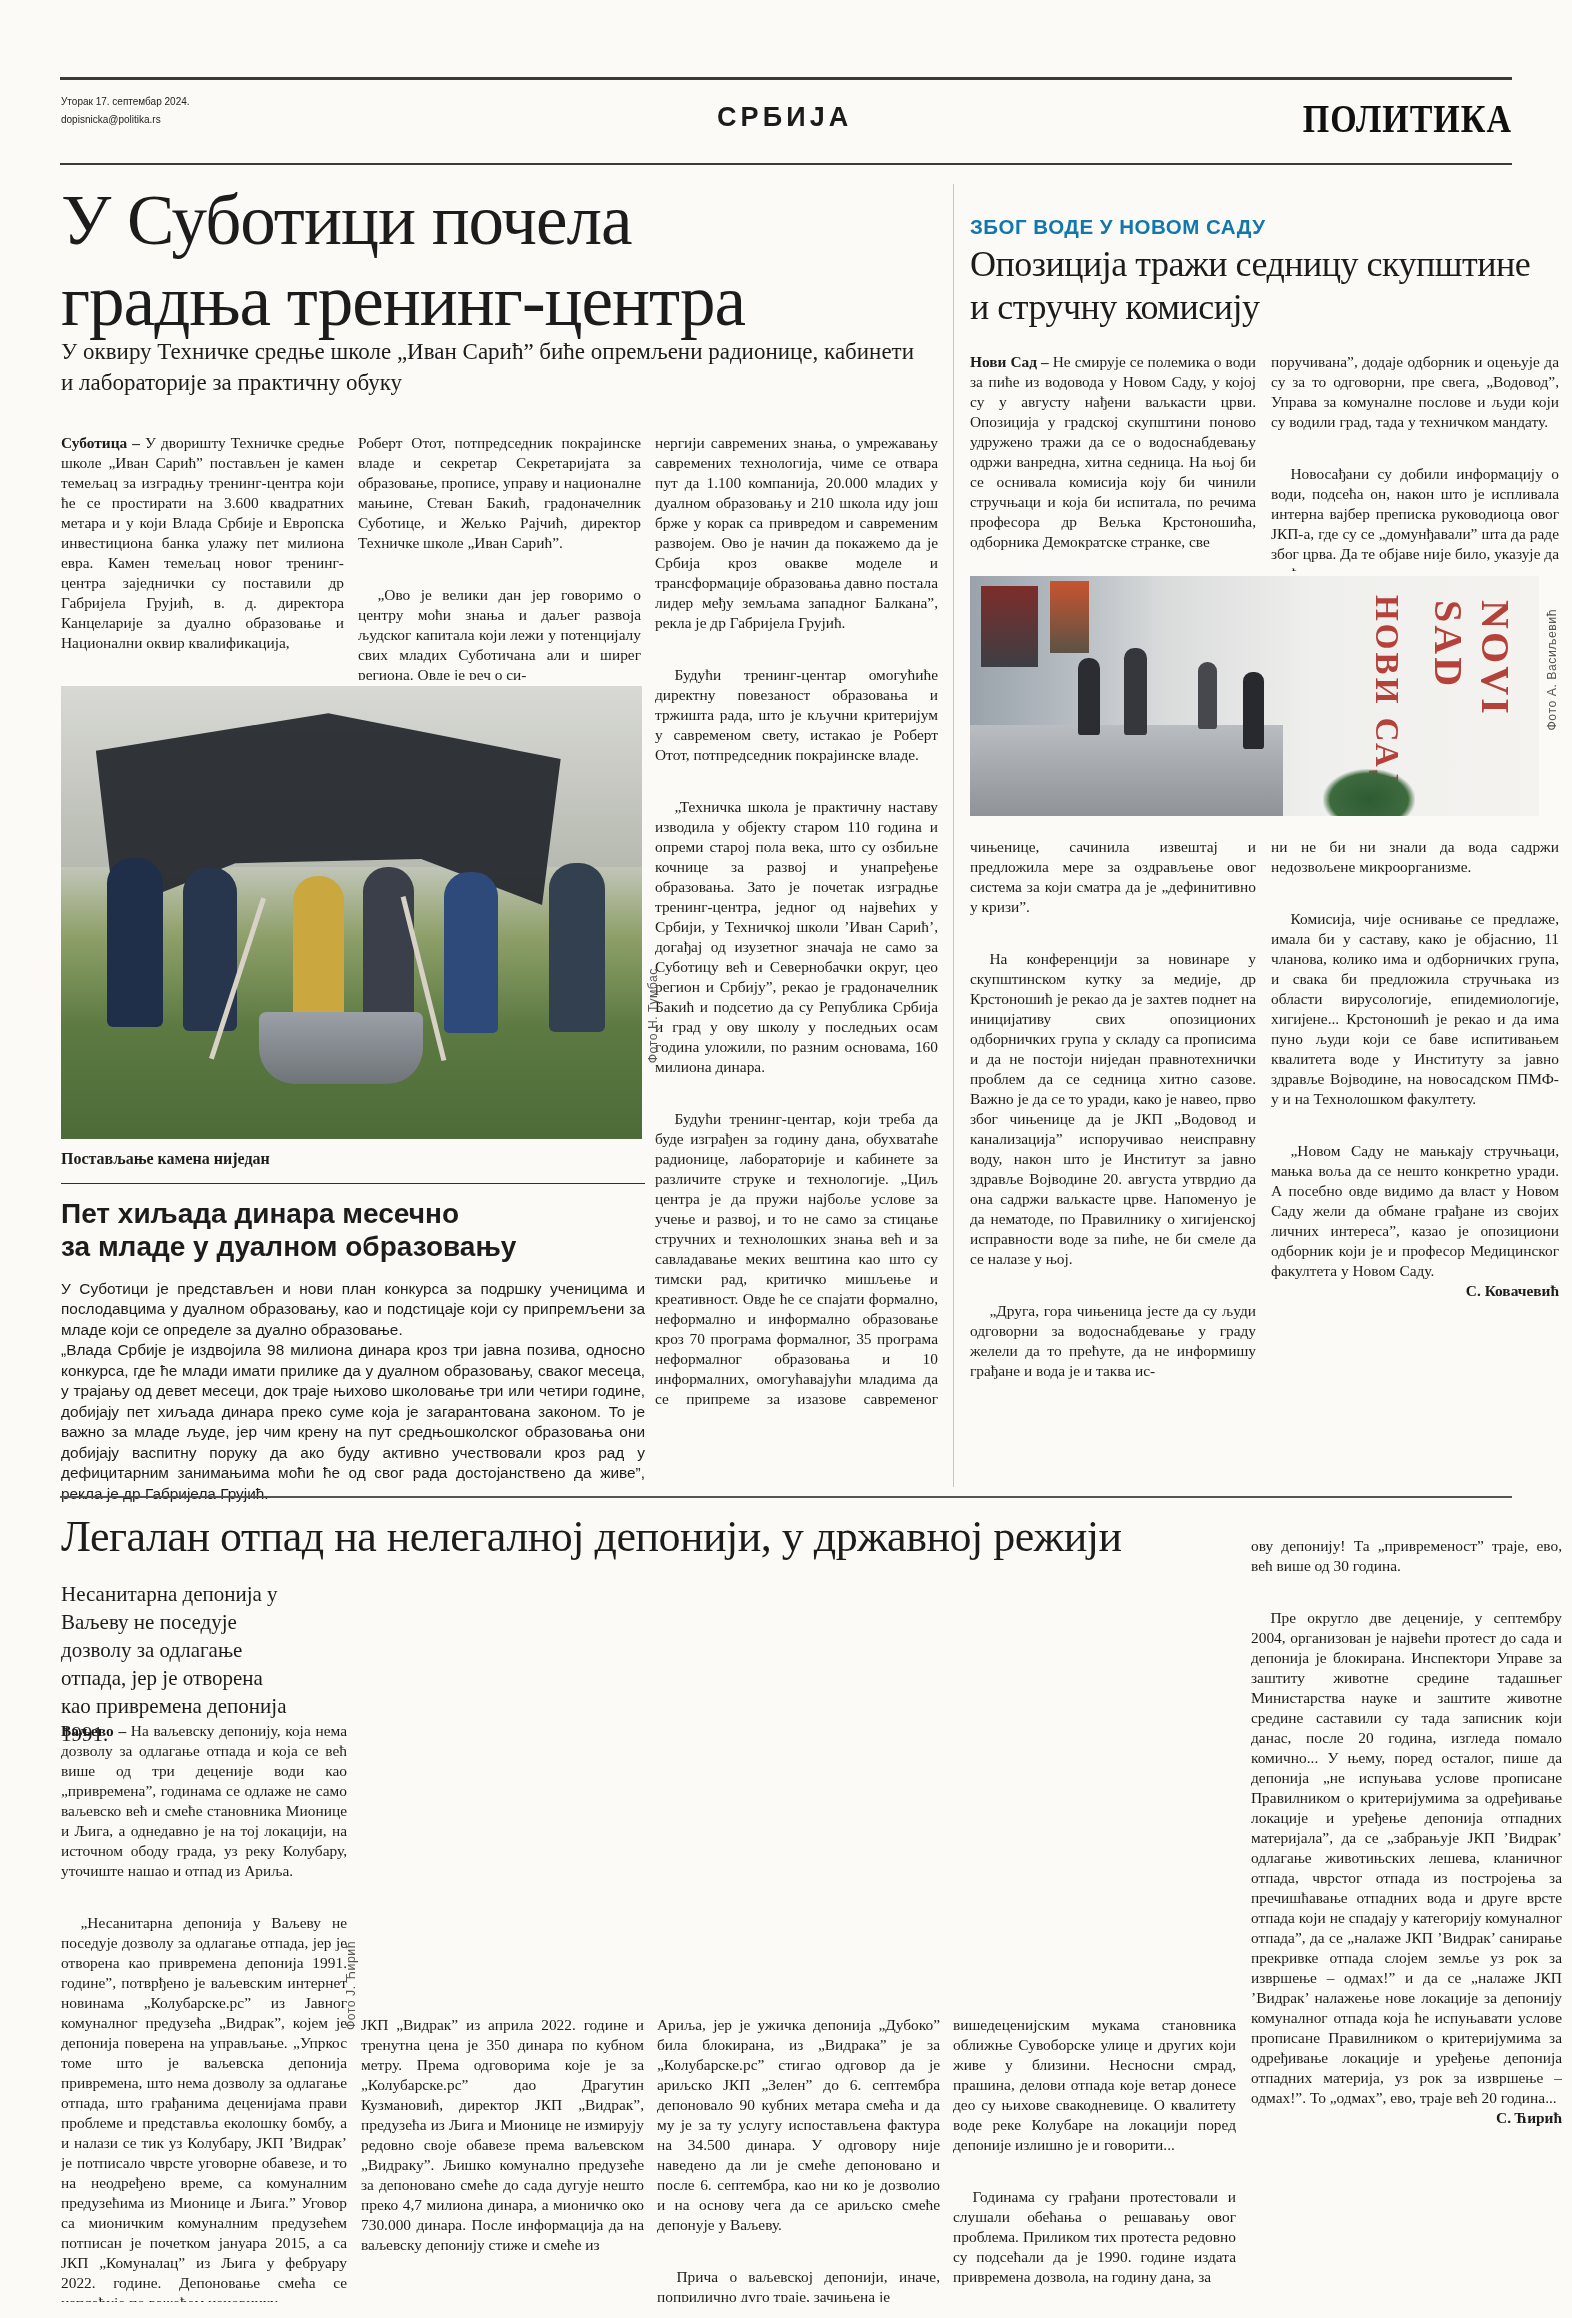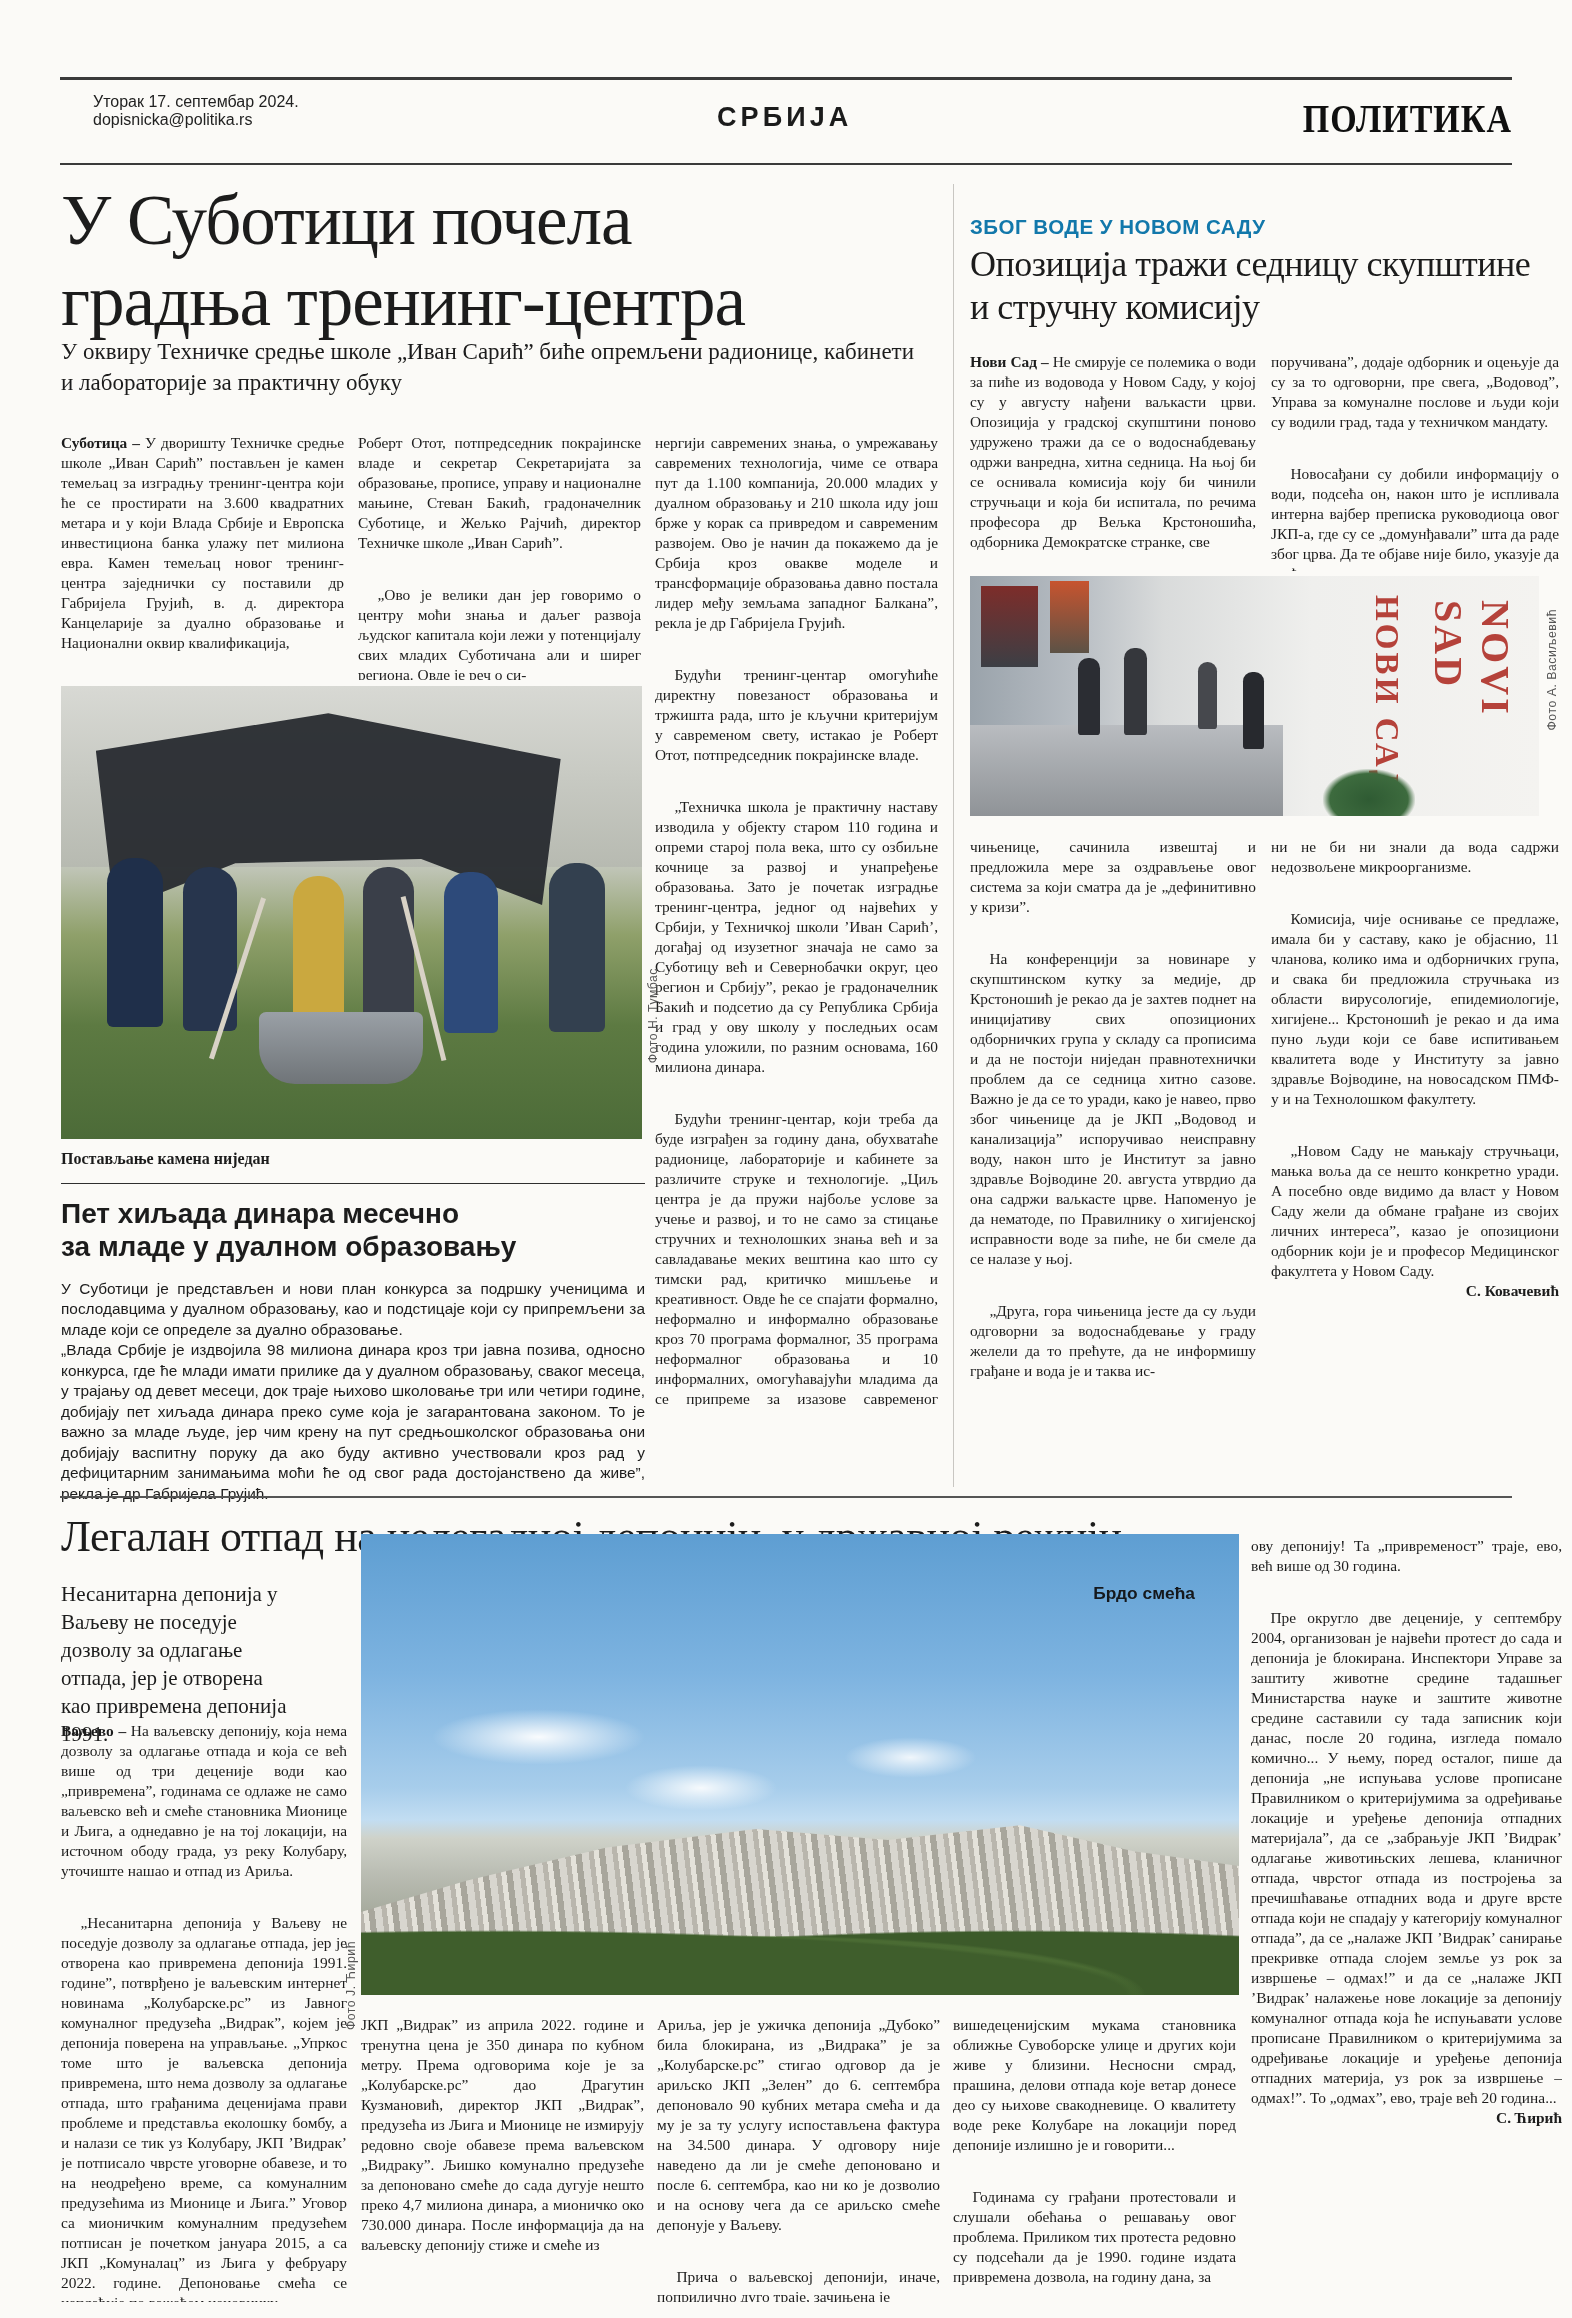--- a/index.html
+++ b/index.html
@@ -2,21 +2,21 @@
 <html style="font-size:8.2px"><head>
 <meta charset="utf-8">
 <style>
   html,body{margin:0;padding:0;background:#e8e6e2;}
   #page{position:relative;width:1573px;height:2319px;background:#fbfaf7;color:#1c1c1c;
         font-family:"Liberation Serif",serif;overflow:hidden;}
   .abs{position:absolute;}
   .rule-h{position:absolute;background:#3a3a3a;}
   .rule-v{position:absolute;background:#c8c6c2;width:1px;}
   
-  .date{font-family:"Liberation Sans",sans-serif;font-size:16px;line-height:18.4px;color:#222;margin-left:32px;}
+  .date{font-family:"Liberation Sans",sans-serif;font-size:10px;line-height:18.4px;color:#222;}
   .section{font-family:"Liberation Sans",sans-serif;font-weight:bold;font-size:27px;letter-spacing:4.1px;color:#1b1b1b;}
   .masthead{font-family:"Liberation Serif",serif;font-weight:bold;font-size:34px;letter-spacing:1px;color:#101010;transform:scaleY(1.15);transform-origin:top right;}
   
   .headline-main{font-size:71px;line-height:81px;font-weight:normal;white-space:pre-line;letter-spacing:-1px;}
   .deck{font-size:23px;line-height:31px;}
   .kicker{font-family:"Liberation Sans",sans-serif;font-weight:bold;font-size:20.5px;color:#1278ab;letter-spacing:0.5px;}
   .headline-2{font-size:36px;line-height:43px;letter-spacing:-0.5px;}
   .headline-3{font-size:44px;line-height:50px;letter-spacing:-0.5px;}
   
   .bodycol{font-size:15.4px;line-height:20px;text-align:justify;position:absolute;overflow:hidden;}
@@ -137,28 +137,20 @@
   <div class="rule-h" style="left:60px;top:1496px;width:1452px;height:1.5px;background:#555;"></div>
   <div class="abs headline-3" style="left:61px;top:1512px;width:1449px;">Легалан отпад на нелегалној депонији, у државној режији</div>
 
   <div class="abs lead" style="left:61px;top:1580px;width:230px;">Несанитарна депонија у Ваљеву не поседује дозволу за одлагање отпада, јер је отворена као привремена депонија 1991.</div>
 
   <div class="bodycol" style="left:61px;top:1721px;width:286px;height:581px;">
     <p><b>Ваљево –</b> <span>На ваљевску депонију, која нема дозволу за одлагање отпада и која се већ више од три деценије води као „привремена”, годинама се одлаже не само ваљевско већ и смеће становника Мионице и Љига, а однедавно је на тој локацији, на источном ободу града, уз реку Колубару, уточиште нашао и отпад из Ариља.</span></p>
     <p class="ind">„Несанитарна депонија у Ваљеву не поседује дозволу за одлагање отпада, јер је отворена као привремена депонија 1991. године”, потврђено је ваљевским интернет новинама „Колубарске.рс” из Јавног комуналног предузећа „Видрак”, којем је депонија поверена на управљање. „Упркос томе што је ваљевска депонија привремена, што нема дозволу за одлагање отпада, што грађанима деценијама прави проблеме и представља еколошку бомбу, а и налази се тик уз Колубару, ЈКП ’Видрак’ је потписало чврсте уговорне обавезе, и то на неодређено време, са комуналним предузећима из Мионице и Љига.” Уговор са мионичким комуналним предузећем потписан је почетком јануара 2015, а са ЈКП „Комуналац” из Љига у фебруару 2022. године. Депоновање смећа се наплаћује по важећем ценовнику</p>
   </div>
 
-  <div class="photo" style="left:361px;top:1534px;width:878px;height:461px;background:linear-gradient(180deg,#5e9ed2 0%,#7db3e0 30%,#a7cdeb 55%,#c2ddf2 62%,#cfd2c9 66%,#b9bcb2 74%,#a7ab9e 82%,#6b8a4f 92%,#49632f 100%);">
-    <div style="left:8%;top:38%;width:215px;height:56px;background:radial-gradient(ellipse,rgba(255,255,255,.95),transparent 70%);"></div>
-    <div style="left:30%;top:50%;width:154px;height:46px;background:radial-gradient(ellipse,rgba(255,255,255,.9),transparent 70%);"></div>
-    <div style="left:55%;top:44%;width:133px;height:41px;background:radial-gradient(ellipse,rgba(255,255,255,.85),transparent 70%);"></div>
-    <div style="left:0;top:60%;width:100%;height:40%;background:repeating-linear-gradient(83deg,#d8d6cf 0 7.2px,#b9b6ad 7.2px 12.3px,#e4e2da 12.3px 17.4px,#a8a69c 17.4px 23.6px);clip-path:polygon(0 55%,12% 38%,28% 20%,45% 10%,60% 16%,75% 8%,88% 22%,100% 30%,100% 100%,0 100%);"></div>
-    <div style="left:0;bottom:0;width:100%;height:16%;background:radial-gradient(ellipse at 15% 100%,#3f5e2c 0 60%,transparent 62%),radial-gradient(ellipse at 45% 100%,#4a6b33 0 55%,transparent 57%),radial-gradient(ellipse at 75% 100%,#3c5a2a 0 60%,transparent 62%),radial-gradient(ellipse at 95% 100%,#486831 0 55%,transparent 57%);"></div>
-    <div class="label-on-photo" style="right:44px;top:49px;">Брдо смећа</div>
-  </div>
   <div class="vcredit" style="left:344px;top:1941px;">Фото Ј. Ћирић</div>
 
   <div class="bodycol" style="left:361px;top:2015px;width:283px;height:287px;">
     <p>ЈКП „Видрак” из априла 2022. године и тренутна цена је 350 динара по кубном метру. Према одговорима које је за „Колубарске.рс” дао Драгутин Кузмановић, директор ЈКП „Видрак”, предузећа из Љига и Мионице не измирују редовно своје обавезе према ваљевском „Видраку”. Љишко комунално предузеће за депоновано смеће до сада дугује нешто преко 4,7 милиона динара, а мионичко око 730.000 динара. После информација да на ваљевску депонију стиже и смеће из</p>
   </div>
   <div class="bodycol" style="left:657px;top:2015px;width:283px;height:287px;">
     <p>Ариља, јер је ужичка депонија „Дубоко” била блокирана, из „Видрака” је за „Колубарске.рс” стигао одговор да је ариљско ЈКП „Зелен” до 6. септембра депоновало 90 кубних метара смећа и да му је за ту услугу испостављена фактура на 34.500 динара. У одговору није наведено да ли је смеће депоновано и после 6. септембра, као ни ко је дозволио и на основу чега да се ариљско смеће депонује у Ваљеву.</p>
     <p class="ind">Прича о ваљевској депонији, иначе, поприлично дуго траје, зачињена је</p>
   </div>
   <div class="bodycol" style="left:953px;top:2015px;width:283px;height:287px;">

